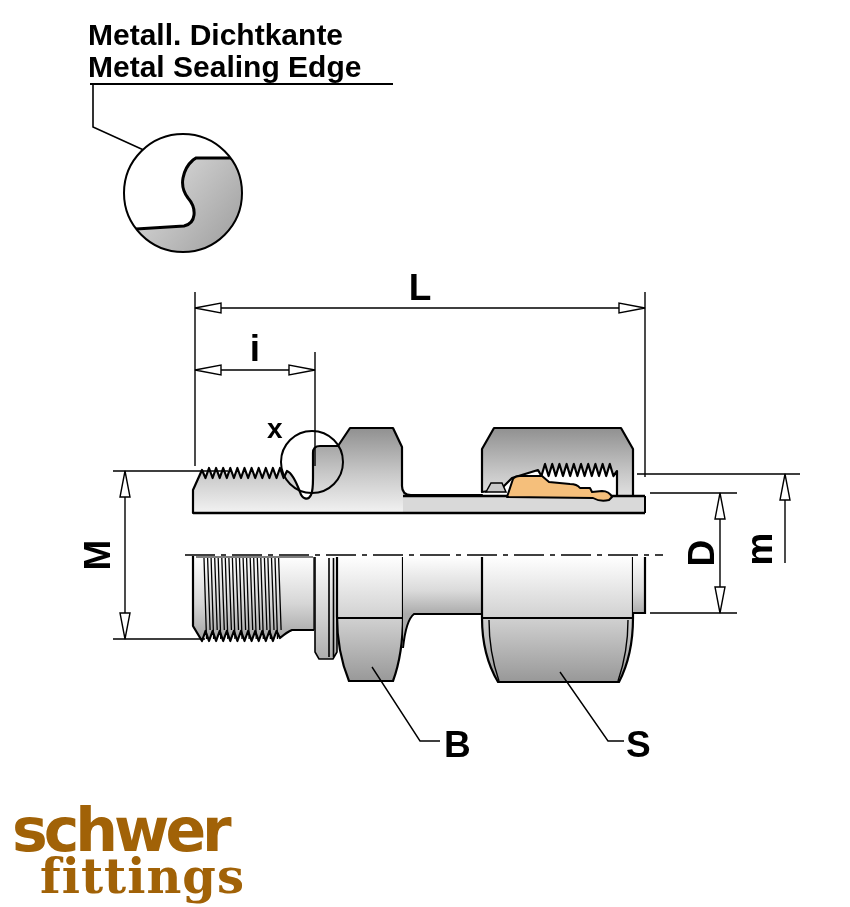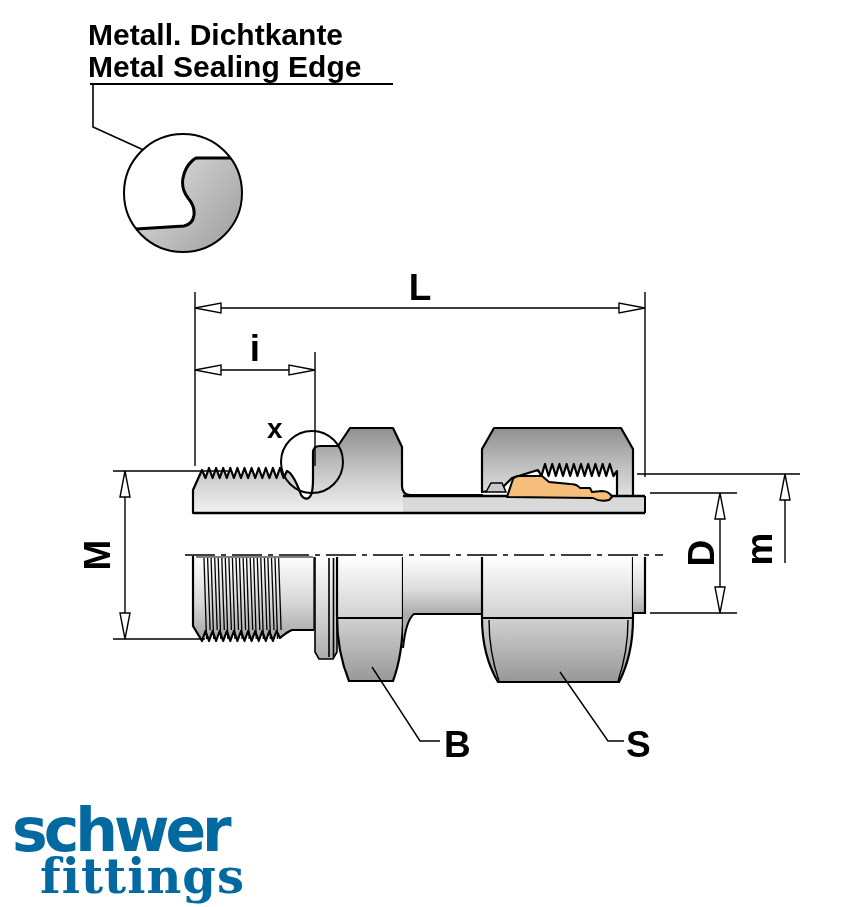--- a/index.html
+++ b/index.html
@@ -2,21 +2,21 @@
 <html><head>
 <meta charset="utf-8">
 <style>
   html,body{margin:0;padding:0;background:#ffffff;}
   .stage{position:relative;width:850px;height:907px;background:#ffffff;overflow:hidden;
          font-family:"Liberation Sans",sans-serif;}
   svg text{font-family:"Liberation Sans",sans-serif;fill:#000;}
   .callout-text{font-size:30px;font-weight:bold;}
   .dim-label{font-size:37px;font-weight:bold;}
   .dim-label-small{font-size:28px;font-weight:bold;}
-  .logo{position:absolute;left:12px;top:800px;color:#0369a1;user-select:none;}
+  .logo{position:absolute;left:12px;top:800px;color:#a16207;user-select:none;}
   .logo-main{font-family:"DejaVu Sans",sans-serif;font-weight:bold;font-size:60px;
              letter-spacing:-4px;line-height:1;}
   .logo-sub{font-family:"DejaVu Serif",serif;font-weight:bold;font-size:48px;
             margin-left:28px;margin-top:-8px;letter-spacing:1px;line-height:1;}
 </style>
 </head>
 <body>
 
 <div class="stage">
 

